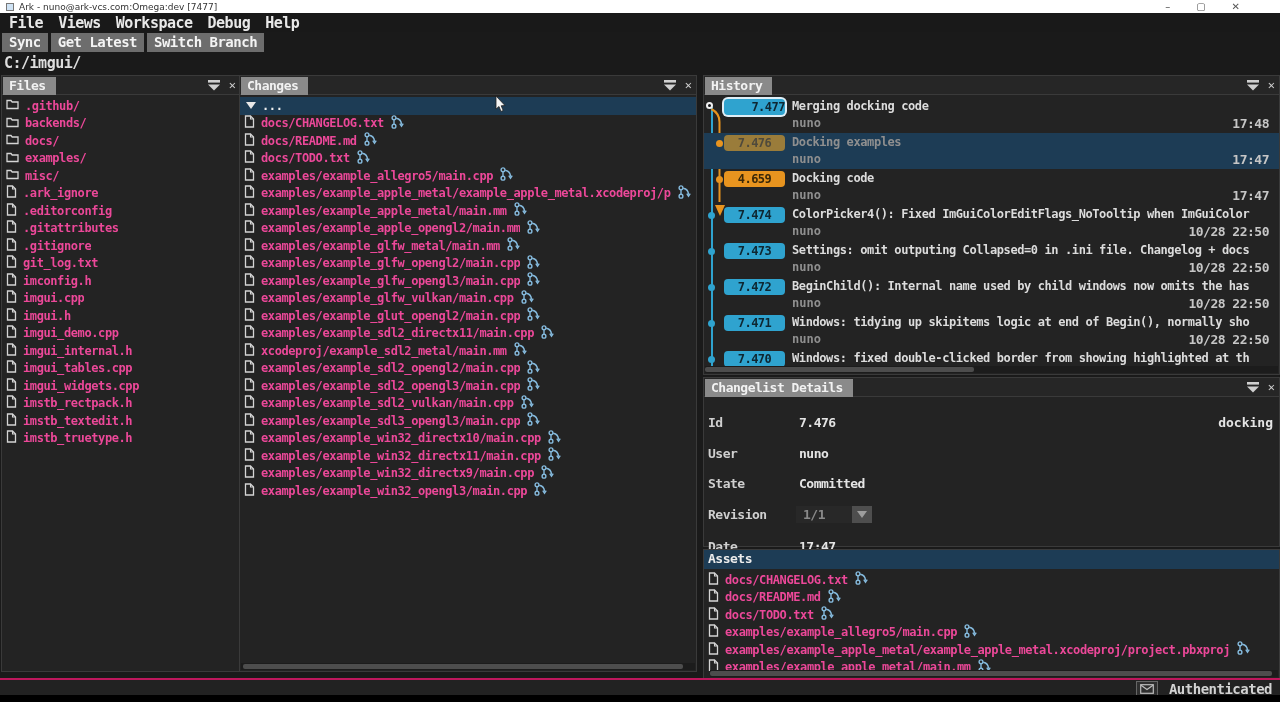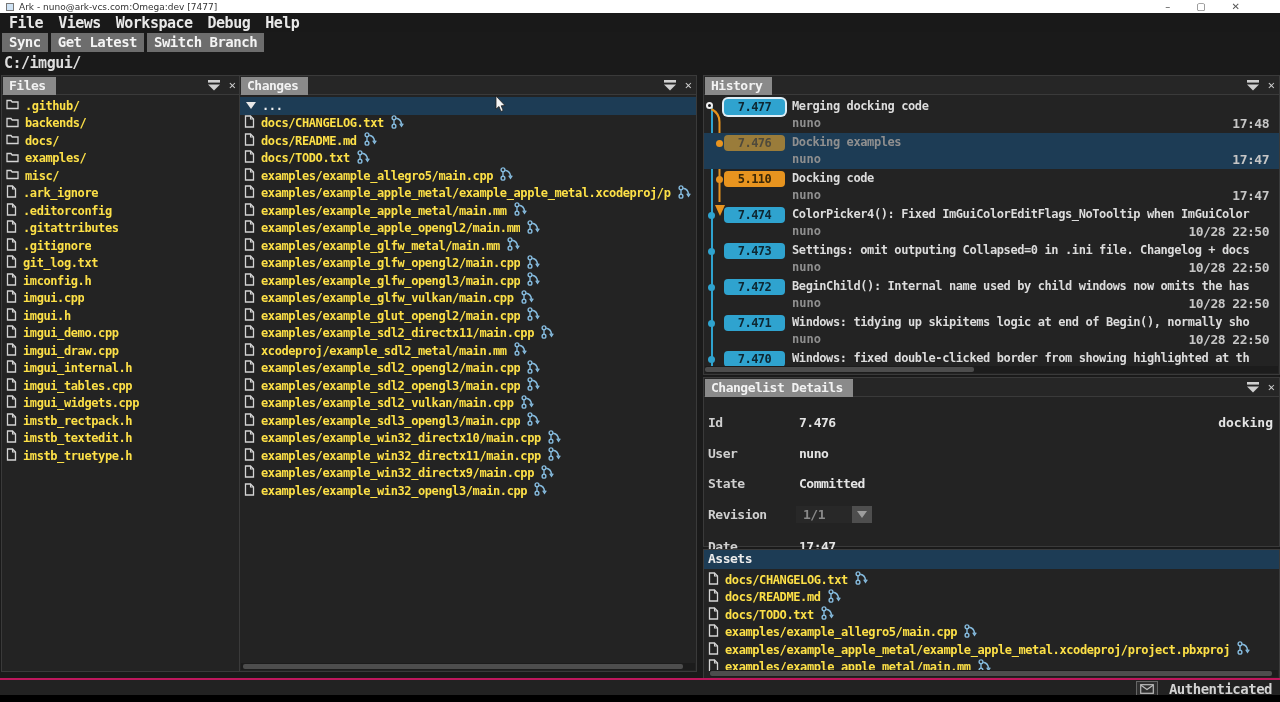--- a/index.html
+++ b/index.html
@@ -29,40 +29,40 @@
   
   .panel { position:absolute; background:#232323; border:1px solid #3a3a3a; }
   .tabbar { position:relative; height:19px; background:#262626; border-bottom:1px solid #3a3a3a; }
   .tab { position:absolute; left:1px; top:1px; height:18px; background:#8a8a8a; color:#f2f2f2;
     font-size:13px; font-weight:bold; padding:1px 10px 0 6px; letter-spacing:-0.5px; }
   .tab-icons { position:absolute; right:4px; top:2px; display:flex; gap:8px; align-items:center; }
   .funnel svg { display:block; }
   .xclose { color:#cfcfcf; font-size:12px; font-weight:bold; line-height:14px; }
 
   .row { height:17.5px; display:flex; align-items:center; gap:6px; padding:0 4px;
-    white-space:nowrap; overflow:hidden; color:#fde047; font-size:12px; font-weight:bold; letter-spacing:-0.4px; }
+    white-space:nowrap; overflow:hidden; color:#ec4899; font-size:12px; font-weight:bold; letter-spacing:-0.4px; }
   .row svg { flex:0 0 auto; }
   .row .lbl { overflow:hidden; text-overflow:clip; }
   .list { overflow:hidden; }
 
   
   .group-row { background:#1d3c55; color:#f0f0f0; }
   .tri { width:0; height:0; border-left:5px solid transparent; border-right:5px solid transparent;
     border-top:7px solid #e8e8e8; margin-left:2px; }
 
   
   #history-list { position:relative; height:274px; overflow:hidden; }
   .commit { position:relative; height:36px; }
   .commit.selected { background:#1d3c55; }
   .badge { position:absolute; left:20px; top:2px; width:61px; height:16px; border-radius:4px;
     font-size:12px; font-weight:bold; text-align:center; line-height:16px; letter-spacing:-0.5px; }
   .b-blue { background:#2fa3cf; color:#0e2732; }
   .b-orange { background:#e8941f; color:#3a2808; }
   .b-orange.dim { background:#9a7c3a; color:#4f4a3c; }
-  .badge.sel { box-shadow:0 0 0 2px #dfeef6; }
+  .badge.sel { box-shadow:0 0 0 2px #dfeef6;text-align:right; }
   .subject { position:absolute; left:88px; top:2px; right:4px; font-size:12px; font-weight:bold;
     color:#dcdcdc; white-space:nowrap; overflow:hidden; letter-spacing:-0.4px; }
   .commit.selected .subject { color:#8f8f8f; }
   .author { position:absolute; left:88px; top:19px; font-size:12px; font-weight:bold; color:#8f8f8f; }
   .cdate { position:absolute; right:10px; top:19px; font-size:13px; font-weight:bold; color:#c6c6c6; letter-spacing:-0.5px; }
   .node { position:absolute; border-radius:50%; }
   .n-blue { left:4px; top:7px; width:7px; height:7px; background:#2fa3cf; }
   .n-orange { left:12px; top:7px; width:7px; height:7px; background:#e8941f; }
   .n-ring { left:2px; top:5px; width:7px; height:7px; background:#15161a; border:2px solid #f0f0f0; }
   .merge-arrow { display:none; }
@@ -267,28 +267,20 @@
 
         <div class="row file">
 
           <span class="ic-file icon-file"><svg width="11" height="13" viewBox="0 0 11 13">
               <path d="M1.5 1 h5 l3 3 v8 h-8 Z" fill="none" stroke="#d5d5d5" stroke-width="1.3"></path>
               <path d="M6.5 1 v3 h3" fill="none" stroke="#d5d5d5" stroke-width="1.1"></path>
             </svg></span>
           <span class="lbl">imgui_demo.cpp</span>
         </div>
 
-        <div class="row file">
-
-          <span class="ic-file icon-file"><svg width="11" height="13" viewBox="0 0 11 13">
-              <path d="M1.5 1 h5 l3 3 v8 h-8 Z" fill="none" stroke="#d5d5d5" stroke-width="1.3"></path>
-              <path d="M6.5 1 v3 h3" fill="none" stroke="#d5d5d5" stroke-width="1.1"></path>
-            </svg></span>
-          <span class="lbl">imgui_draw.cpp</span>
-        </div>
 
         <div class="row file">
 
           <span class="ic-file icon-file"><svg width="11" height="13" viewBox="0 0 11 13">
               <path d="M1.5 1 h5 l3 3 v8 h-8 Z" fill="none" stroke="#d5d5d5" stroke-width="1.3"></path>
               <path d="M6.5 1 v3 h3" fill="none" stroke="#d5d5d5" stroke-width="1.1"></path>
             </svg></span>
           <span class="lbl">imgui_internal.h</span>
         </div>
 
@@ -730,21 +722,21 @@
 
             <span class="badge b-orange dim">7.476</span>
             <span class="subject">Docking examples</span>
             <span class="author">nuno</span>
             <span class="cdate">17:47</span>
           </div>
 
           <div class="commit">
             <span class="node n-orange"></span>
 
-            <span class="badge b-orange">5.110</span>
+            <span class="badge b-orange">4.659</span>
             <span class="subject">Docking code</span>
             <span class="author">nuno</span>
             <span class="cdate">17:47</span>
           </div>
 
           <div class="commit">
             <span class="node n-blue"></span>
             <span class="merge-arrow show"></span>
             <span class="badge b-blue">7.474</span>
             <span class="subject">ColorPicker4(): Fixed ImGuiColorEditFlags_NoTooltip when ImGuiColor</span>

